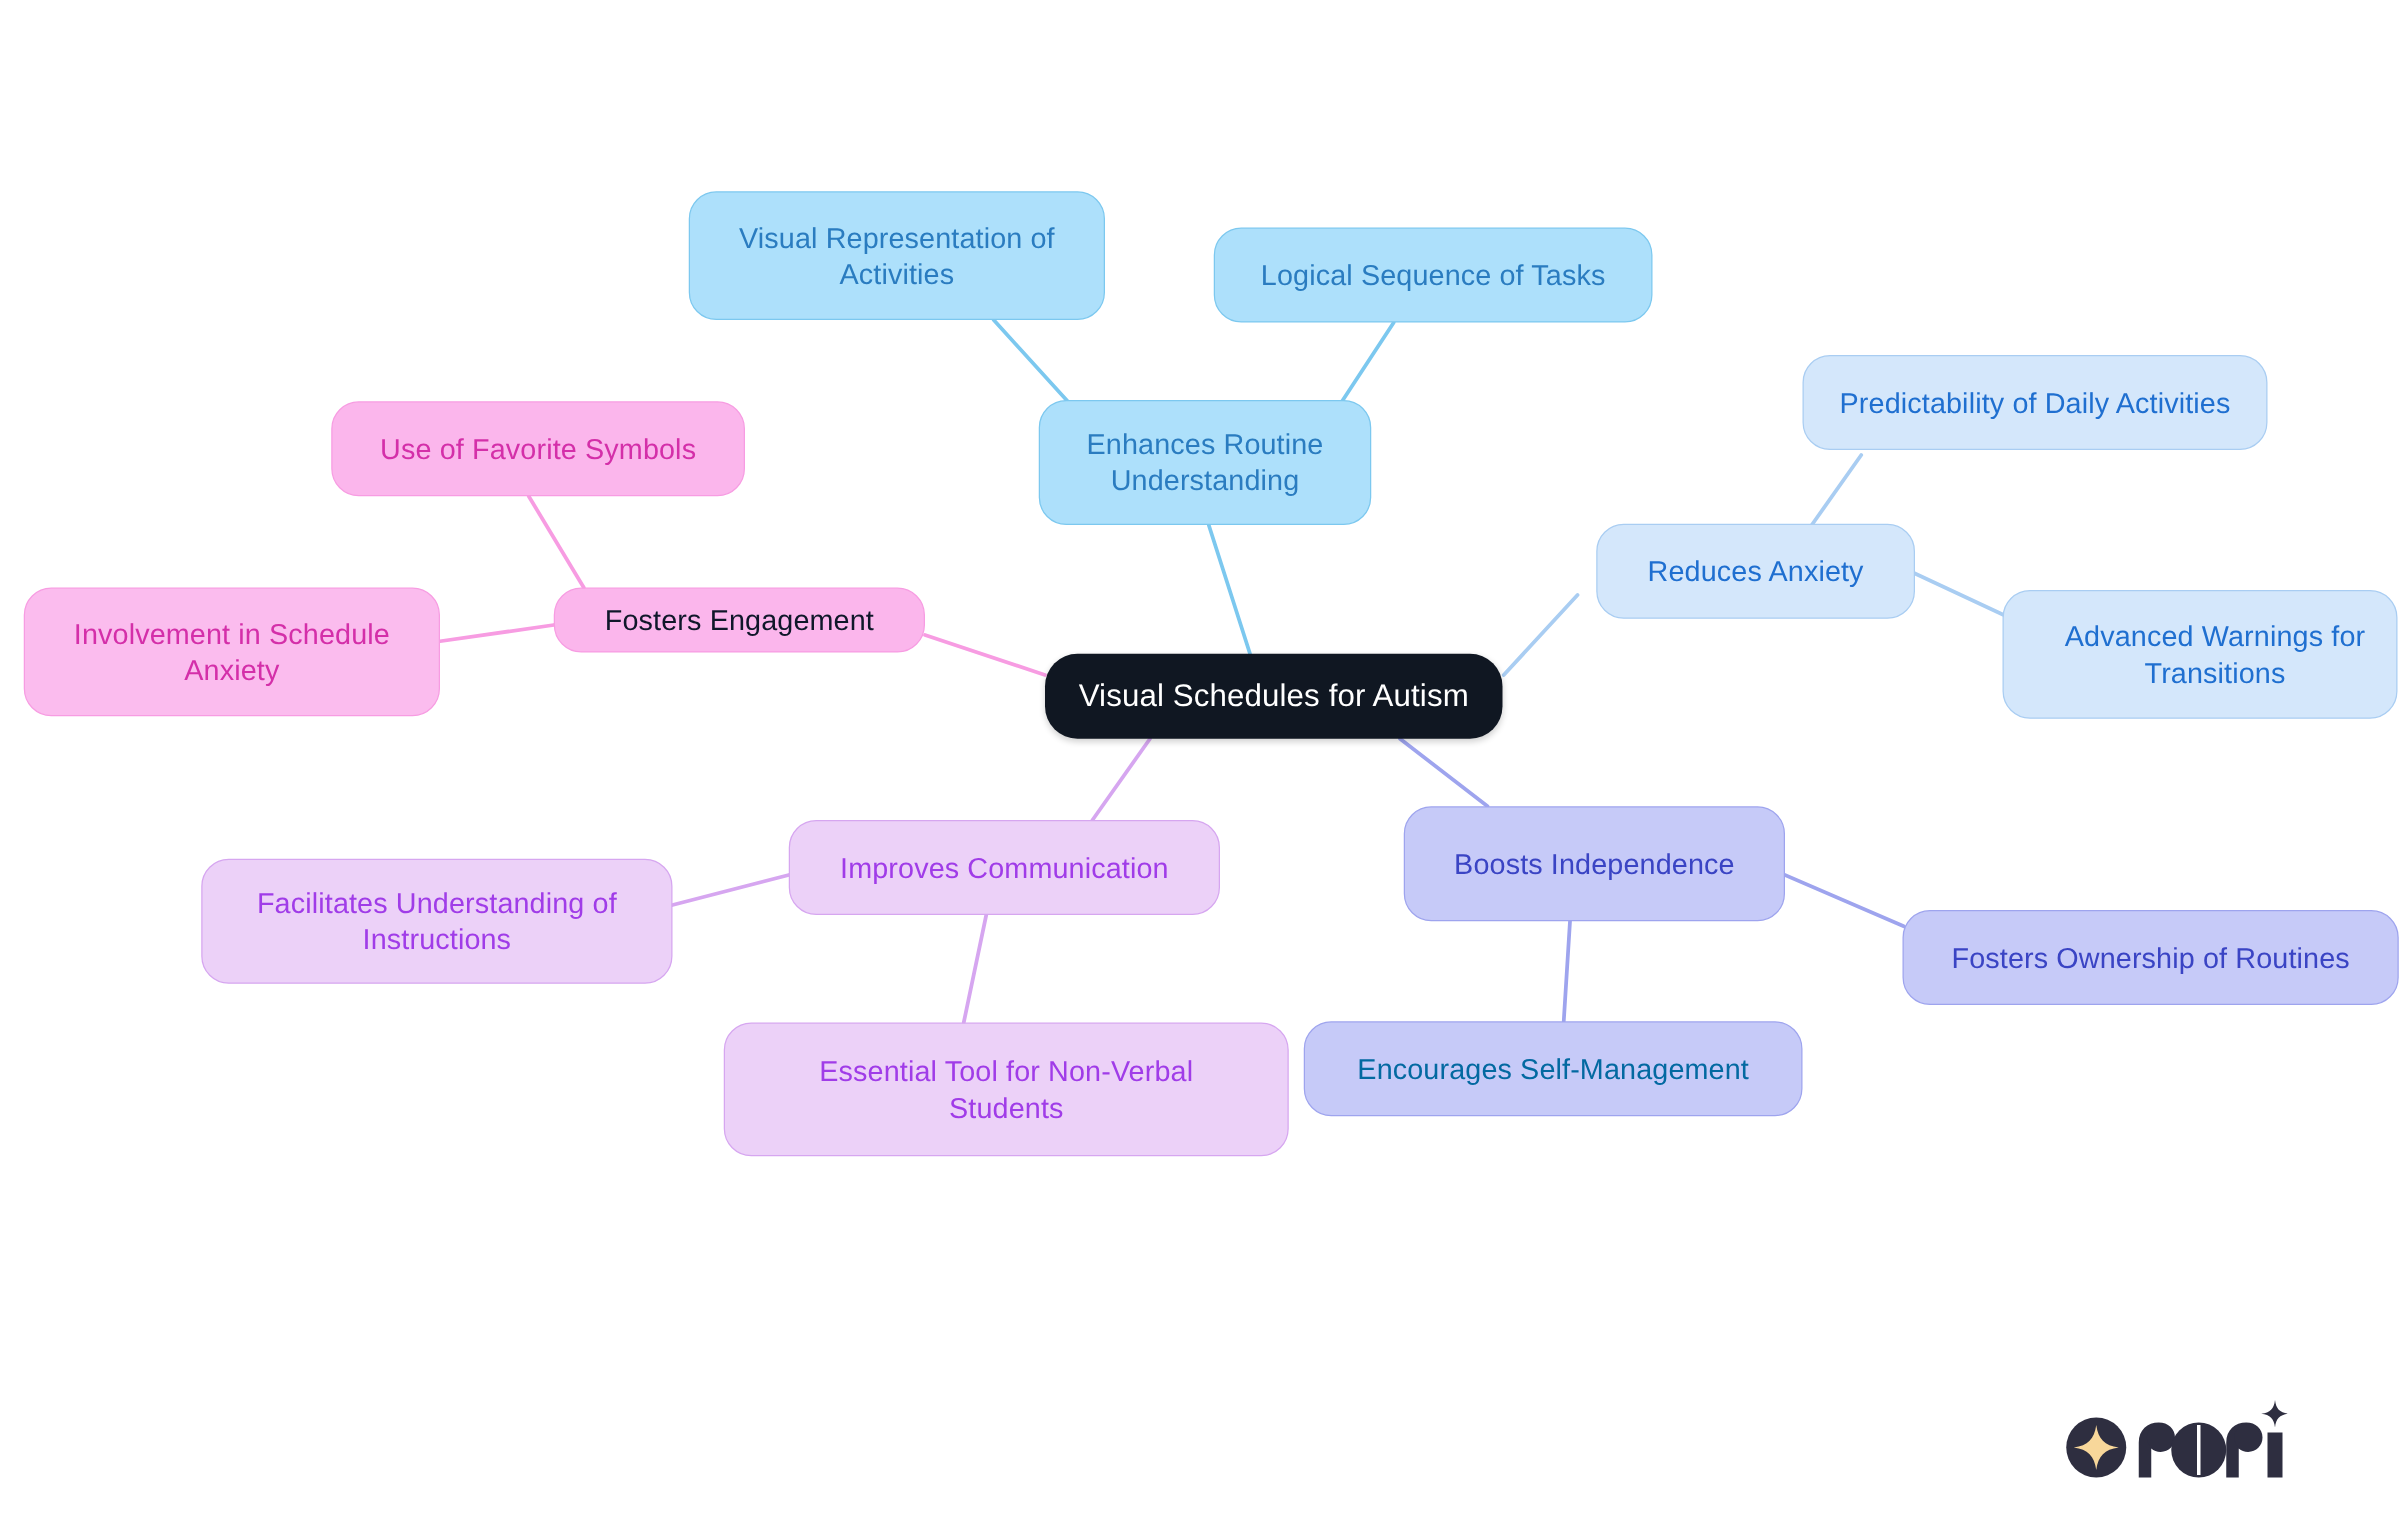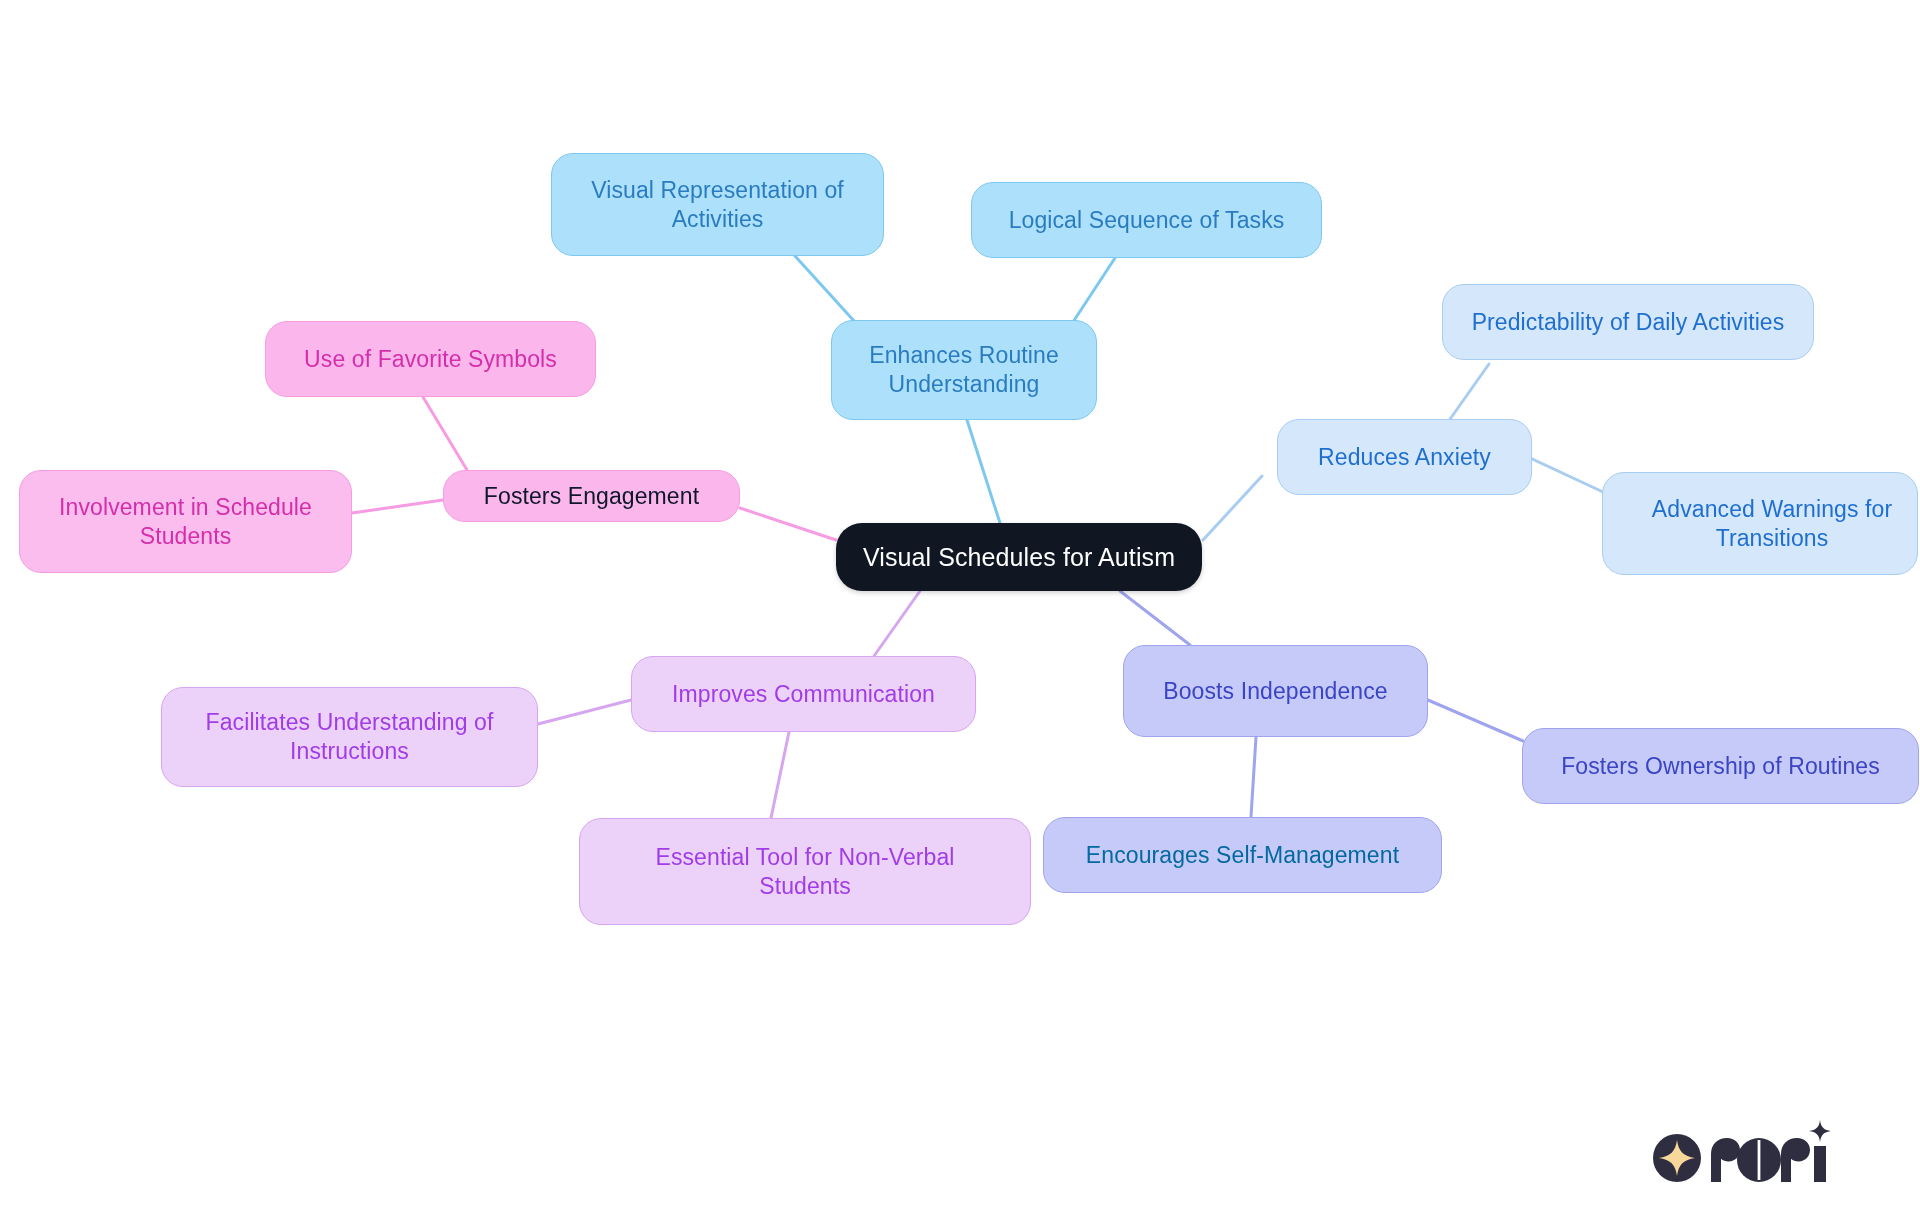--- a/index.html
+++ b/index.html
@@ -97,21 +97,21 @@
       <div class="node" style="left: 1522px; top: 728px; width: 397px; height: 76px; background: rgb(198, 202, 248); border-color: rgb(158, 164, 238); color: rgb(58, 68, 196); font-size: 23px;"><span class="node-text">Fosters Ownership of Routines</span></div>
       <div class="node" style="left: 1043px; top: 817px; width: 399px; height: 76px; background: rgb(198, 202, 248); border-color: rgb(158, 164, 238); color: #0369a1; font-size: 23px;"><span class="node-text">Encourages Self-Management</span></div>
       <div class="node" style="left: 631px; top: 656px; width: 345px; height: 76px; background: rgb(236, 209, 248); border-color: rgb(214, 166, 240); color: rgb(160, 60, 232); font-size: 23px;"><span class="node-text">Improves Communication</span></div>
       <div class="node" style="left: 161px; top: 687px; width: 377px; height: 100px; background: rgb(236, 209, 248); border-color: rgb(214, 166, 240); color: rgb(160, 60, 232); font-size: 23px;"><span class="node-text">Facilitates Understanding of
 Instructions</span></div>
       <div class="node" style="left: 579px; top: 818px; width: 452px; height: 107px; background: rgb(236, 209, 248); border-color: rgb(214, 166, 240); color: rgb(160, 60, 232); font-size: 23px;"><span class="node-text">Essential Tool for Non-Verbal
 Students</span></div>
       <div class="node" style="left: 443px; top: 470px; width: 297px; height: 52px; background: rgb(251, 182, 236); border-color: rgb(247, 156, 226); color: #0f172a; font-size: 23px;"><span class="node-text">Fosters Engagement</span></div>
       <div class="node" style="left: 265px; top: 321px; width: 331px; height: 76px; background: rgb(251, 182, 236); border-color: rgb(247, 156, 226); color: rgb(212, 47, 169); font-size: 23px;"><span class="node-text">Use of Favorite Symbols</span></div>
       <div class="node" style="left: 19px; top: 470px; width: 333px; height: 103px; background: rgb(251, 188, 238); border-color: rgb(247, 156, 226); color: rgb(212, 47, 169); font-size: 23px;"><span class="node-text">Involvement in Schedule
-Students</span></div>
+Anxiety</span></div>
     </div>
 
   <svg id="logo" viewBox="0 0 180 72">
     <g>
       <circle cx="27" cy="40" r="24" fill="#2e2e40"></circle>
       <path d="M27 22 C28.6 33.4 33.6 38.4 45 40 C33.6 41.6 28.6 46.6 27 58 C25.4 46.6 20.4 41.6 9 40 C20.4 38.4 25.4 33.4 27 22 Z" fill="#f8d79a"></path>
     </g>
     <g fill="#2e2e40">
       <path d="M61 64 L61 36 C61 26 68 20 77 20 C84.5 20 90 25 90 32 C90 38.5 85 43.5 78.5 43.5 C75.5 43.5 73 42.5 71 40.7 L71 64 Z"></path>
       <circle cx="78" cy="32" r="10.5"></circle>

